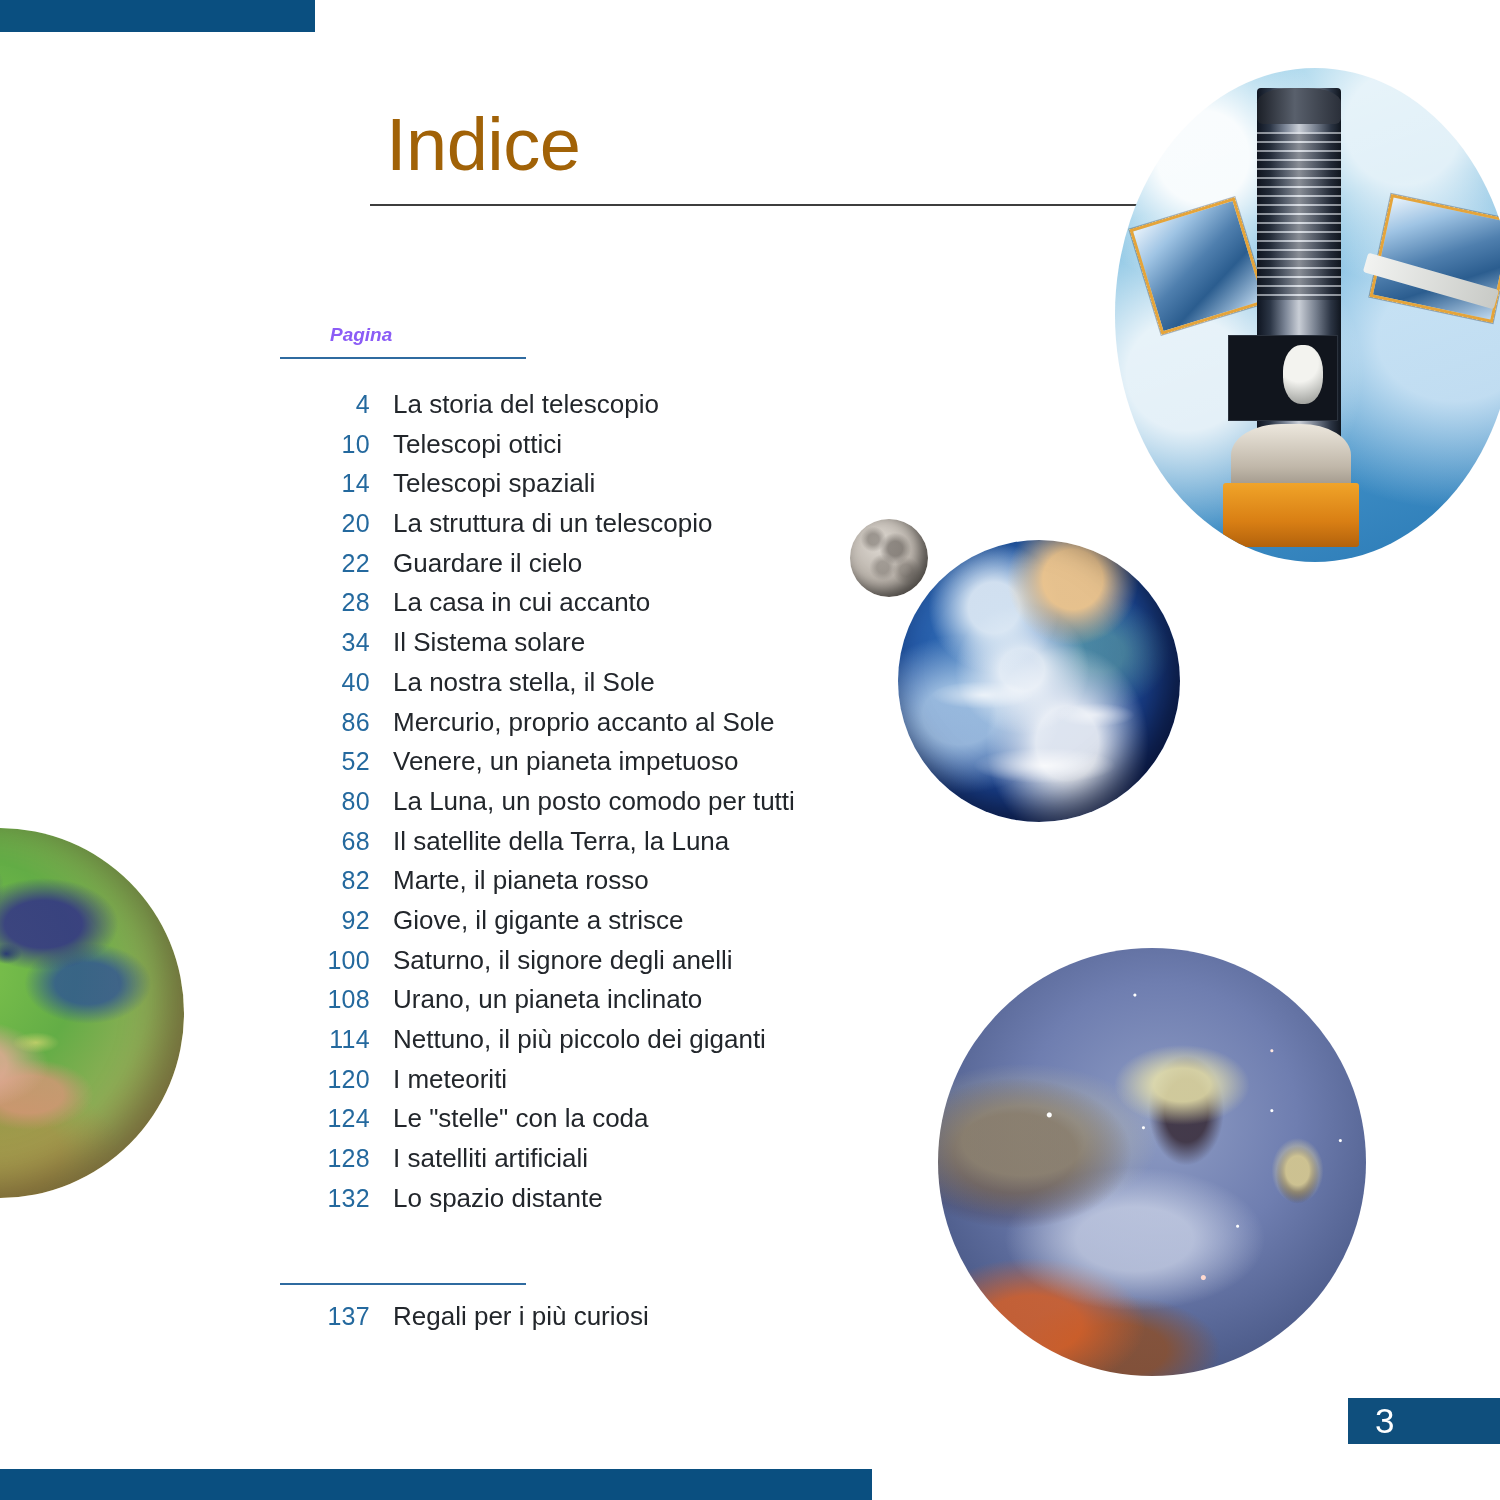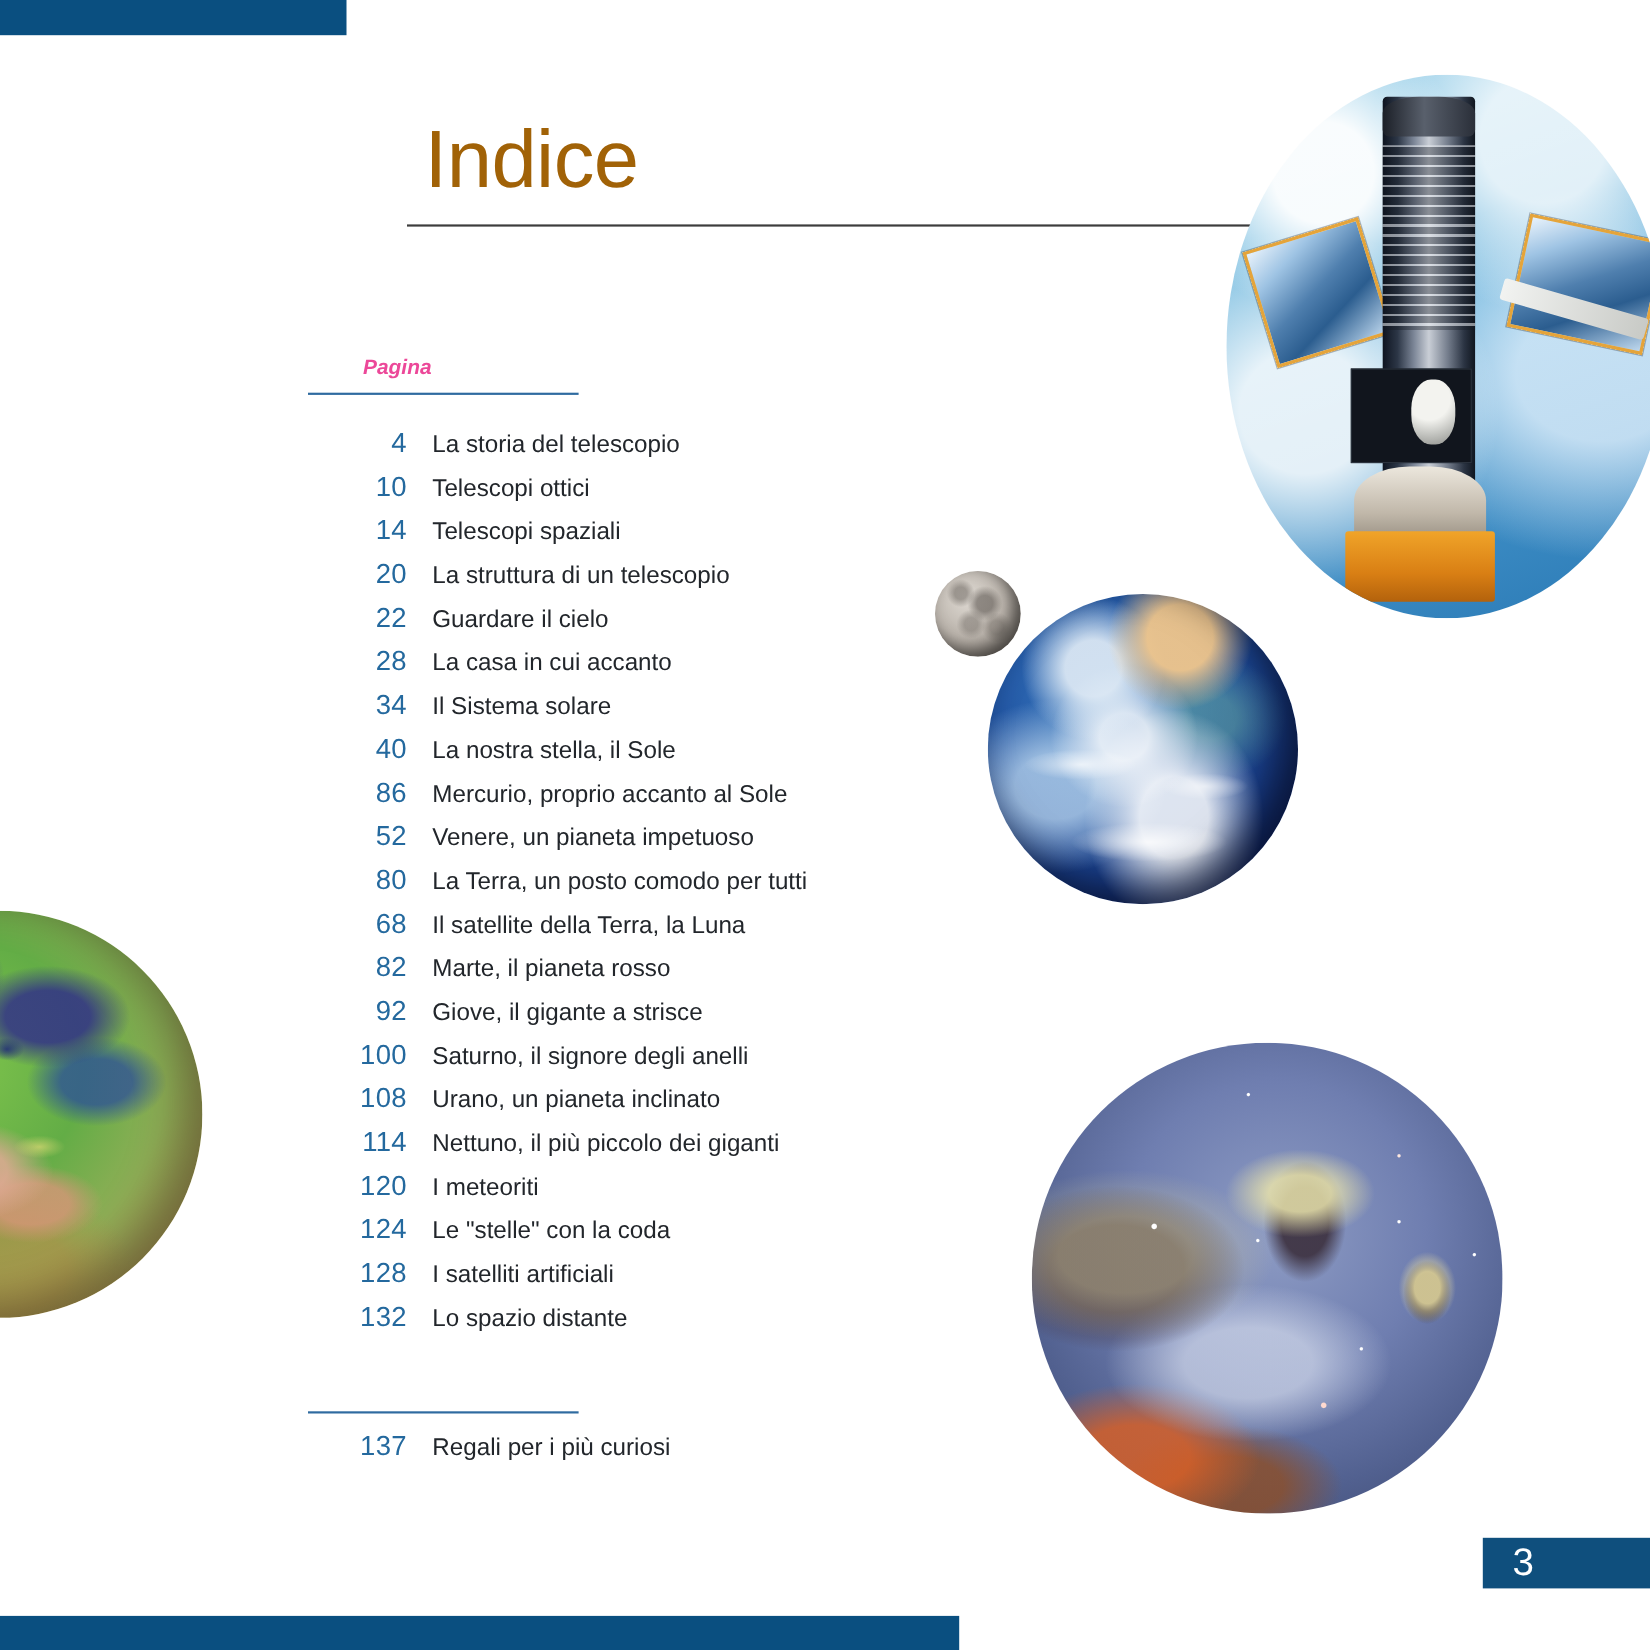--- a/index.html
+++ b/index.html
@@ -66,21 +66,21 @@
     background: #3d3d3d;
   }
 
   
   .pagina-label {
     position: absolute;
     left: 330px; top: 324px;
     font-size: 19px;
     font-style: italic;
     font-weight: 600;
-    color: #ec4899;
+    color: #8b5cf6;
   }
   .pagina-rule {
     position: absolute;
     left: 280px; top: 357px;
     width: 246px; height: 2px;
     background: #2f6ba0;
   }
 
   
   .toc {
@@ -96,21 +96,21 @@
   .toc-num {
     width: 90px;
     text-align: right;
     font-size: 25px;
     color: #24699e;
     font-weight: 400;
     letter-spacing: 0.3px;
   }
   .toc-label {
     padding-left: 23px;
-    font-size: 22px;
+    font-size: 26px;
     color: #22262b;
     font-weight: 400;
     white-space: nowrap;
   }
 
   
   .toc-divider {
     position: absolute;
     left: 280px; top: 1283px;
     width: 246px; height: 2px;
@@ -339,21 +339,21 @@
       <div class="toc-row">
         <span class="toc-num">86</span>
         <span class="toc-label">Mercurio, proprio accanto al Sole</span>
       </div>
       <div class="toc-row">
         <span class="toc-num">52</span>
         <span class="toc-label">Venere, un pianeta impetuoso</span>
       </div>
       <div class="toc-row">
         <span class="toc-num">80</span>
-        <span class="toc-label">La Terra, un posto comodo per tutti</span>
+        <span class="toc-label">La Luna, un posto comodo per tutti</span>
       </div>
       <div class="toc-row">
         <span class="toc-num">68</span>
         <span class="toc-label">Il satellite della Terra, la Luna</span>
       </div>
       <div class="toc-row">
         <span class="toc-num">82</span>
         <span class="toc-label">Marte, il pianeta rosso</span>
       </div>
       <div class="toc-row">

